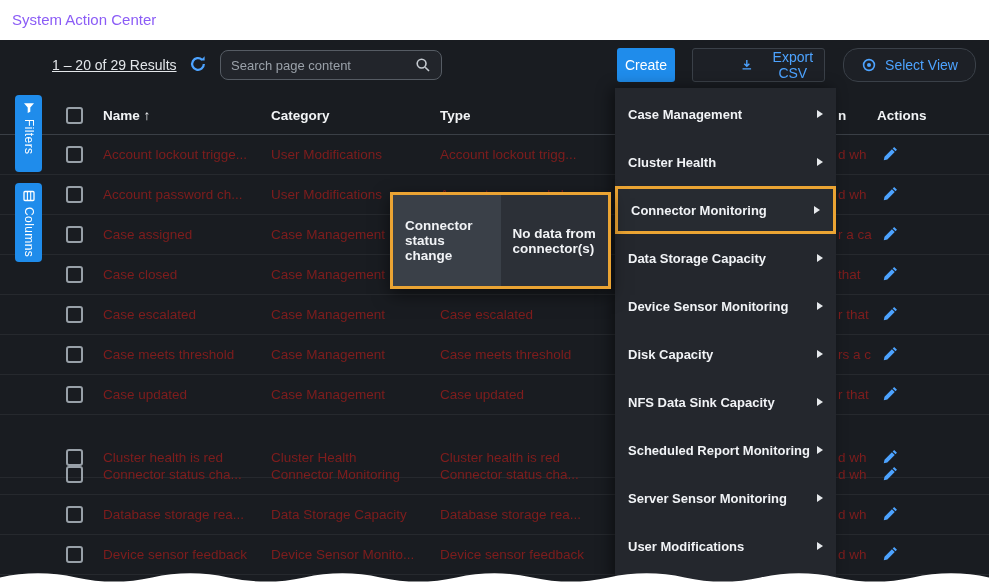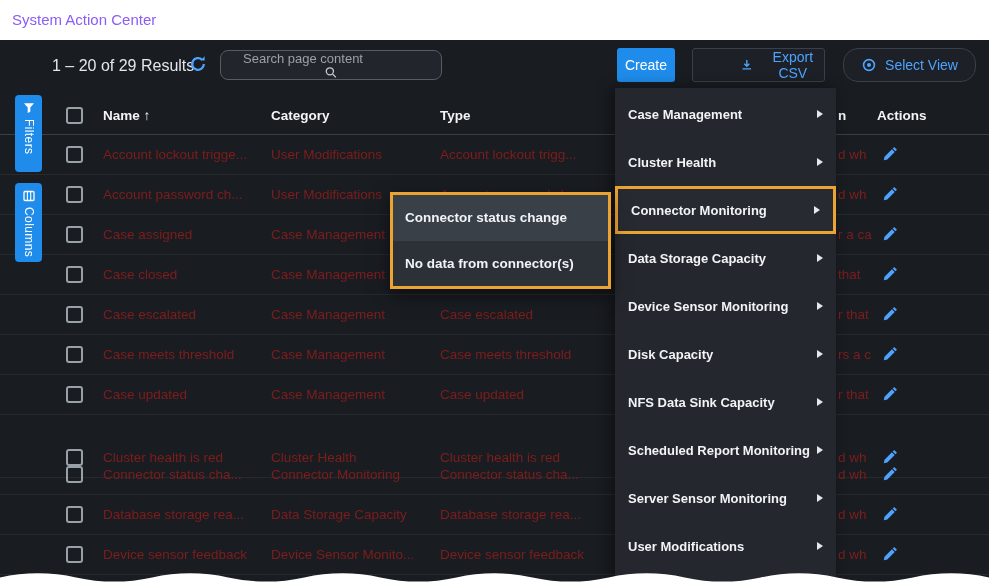--- a/index.html
+++ b/index.html
@@ -3,25 +3,25 @@
 <meta charset="utf-8">
 <style>
   * { margin:0; padding:0; box-sizing:border-box; }
   html,body { background:#ffffff; }
   .canvas { position:relative; width:989px; height:583px; overflow:hidden; background:#ffffff;
             font-family:"Liberation Sans", sans-serif; }
   .dark-bg { position:absolute; left:0; top:40px; right:0; bottom:0; background:#191c21; }
 
   .page-title { position:absolute; left:12px; top:11px; font-size:15px; font-weight:500; color:#8b5cf6; z-index:2; }
 
-  .results { position:absolute; left:52px; top:57px; font-size:16px; color:#e3e6ea; z-index:2; }
+  .results { position:absolute; left:52px; top:57px; font-size:14px; color:#e3e6ea; z-index:2;text-decoration:underline; }
   .refresh-btn { position:absolute; left:187px; top:54px; width:22px; height:22px; background:none; border:none; cursor:pointer; z-index:2; }
 
   .searchbox { position:absolute; left:220px; top:50px; width:222px; height:30px; background:#22252b;
-               border:1px solid #565c64; border-radius:8px; display:flex; align-items:center; padding:0 10px; z-index:2;flex-direction:column; }
+               border:1px solid #565c64; border-radius:8px; display:flex; align-items:center; padding:0 10px; z-index:2; }
   .searchbox input { flex:1; background:transparent; border:none; outline:none; color:#dfe3e8; font-size:13px; font-family:inherit; }
   .searchbox input::placeholder { color:#9aa1a9; }
 
   .btn { position:absolute; top:48px; height:34px; display:flex; align-items:center; justify-content:center;
          gap:8px; border-radius:3px; font-size:14px; cursor:pointer; font-family:inherit; z-index:2; }
   .btn-create { left:617px; width:58px; background:#1f8ceb; color:#ffffff; border:none; }
   .btn-outline { background:#1d2026; border:1px solid #3a4048; color:#4da3ff; }
   .btn-export { left:692px; width:133px;padding-left:47px; }
   .btn-select { left:843px; width:133px;border-radius:15px; }
 
@@ -51,21 +51,21 @@
 
   .menu { position:absolute; left:615px; top:88px; width:221px; height:495px; background:#24272d;
           box-shadow:-4px 0 14px rgba(0,0,0,.45); z-index:5; padding-top:2px; }
   .menu-item { height:48px; display:flex; align-items:center; justify-content:space-between; padding:0 13px;
                color:#f1f3f6; font-size:13px; font-weight:600; cursor:pointer; }
   .menu-item .arrow { width:0; height:0; border-left:6px solid #e6e9ec; border-top:4.5px solid transparent;
                       border-bottom:4.5px solid transparent; }
   .menu-item.hl { border:3px solid #eba433; background:#272b31; }
 
   .submenu { position:absolute; left:390px; top:192px; width:221px; height:97px; background:#2c3037;
-             border:3px solid #eba433; z-index:6; box-shadow:0 6px 16px rgba(0,0,0,.5); display:flex; flex-direction:column; }
+             border:3px solid #eba433; z-index:6; box-shadow:0 6px 16px rgba(0,0,0,.5); display:flex; flex-direction:row; }
   .submenu-item { flex:1; display:flex; align-items:center; padding:0 12px; color:#f1f3f6; font-size:13.5px;
                   font-weight:600; cursor:pointer; }
   .submenu-item.active { background:#3a4048; }
 
   .wave { position:absolute; left:0; bottom:0; width:989px; height:14px; z-index:10; pointer-events:none; }
 </style>
 </head>
 <body>
 
 <div class="canvas">

